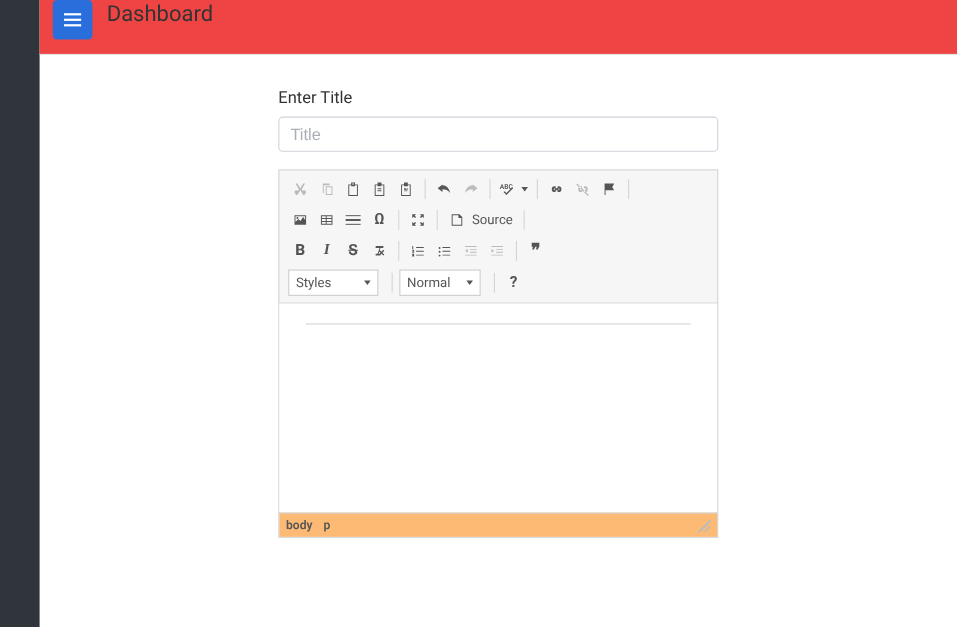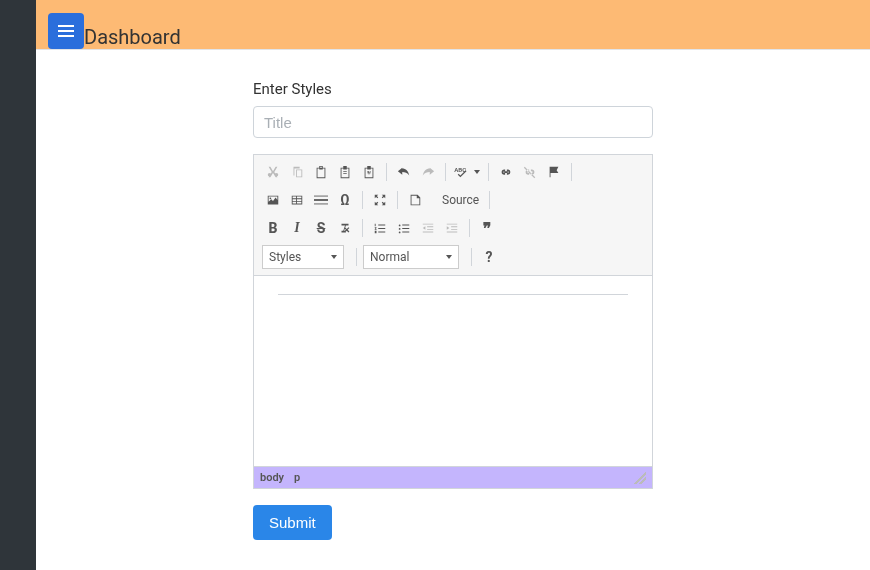--- a/index.html
+++ b/index.html
@@ -13,26 +13,26 @@
   }
   .layout { display: flex; height: 100%; }
   .side-rail {
     width: 36px;
     background: #2f353a;
     flex-shrink: 0;
   }
   .main { flex: 1; display: flex; flex-direction: column; }
   .topbar {
     height: 50px;
-    background: #fdba74;
+    background: #ef4444;
     border-bottom: 1px solid #e1e4e8;
     display: flex;
-    align-items: flex-end;
+    align-items: flex-start;
     padding: 0 12px;
-    gap: 0;
+    gap: 13px;
   }
   .menu-btn {
     width: 36px; height: 36px;
     background: #2a6edc;
     border-radius: 4px;
     display: flex; align-items: center; justify-content: center;
     cursor: pointer;
   }
   .menu-btn svg { fill: #fff; }
   .topbar-title { font-size: 20px; color: #333; }
@@ -92,54 +92,54 @@
     background: #d1d5da;
     margin: 0 4px;
   }
   .tb-text-btn {
     display: flex; align-items: center;
     height: 22px;
     padding: 0 4px;
     font-size: 12px;
     color: #555;
     cursor: pointer;
-    gap: 20px;
+    gap: 7px;
   }
   .tb-text-btn svg { fill: #555; }
   .tb-dropdown {
     display: flex; align-items: center; justify-content: space-between;
     height: 24px;
     border: 1px solid #ccc;
     background: #fff;
     padding: 0 6px;
     font-size: 12px;
     color: #555;
     cursor: pointer;
     margin-right: 6px;
   }
   .tb-dropdown.styles { width: 82px; }
-  .tb-dropdown.format { width: 96px; }
+  .tb-dropdown.format { width: 74px; }
   .tb-caret {
     width: 0; height: 0;
     border-left: 3px solid transparent;
     border-right: 3px solid transparent;
     border-top: 4px solid #555;
   }
   .editor-body {
     background: #fff;
     height: 190px;
     padding: 18px 24px;
   }
   .editor-body hr {
     border: none;
     border-top: 1px solid #d1d5da;
   }
   .editor-footer {
     height: 22px;
-    background: #c4b5fd;
+    background: #fdba74;
     border-top: 1px solid #d1d5da;
     display: flex;
     align-items: center;
     justify-content: space-between;
     padding: 0 6px;
     font-size: 11px;
     color: #555;
   }
   .editor-path { display: flex; gap: 10px; font-weight: 600; }
   .resize-grip {
@@ -178,21 +178,21 @@
             <rect y="2" width="16" height="2"></rect>
             <rect y="7" width="16" height="2"></rect>
             <rect y="12" width="16" height="2"></rect>
           </svg>
       </div>
       <div class="topbar-title">Dashboard</div>
     </div>
 
     <div class="content">
       <div class="form-col">
-        <label class="field-label">Enter Styles</label>
+        <label class="field-label">Enter Title</label>
         <input class="text-input" type="text" placeholder="Title" style="">
 
         <div class="editor">
           <div class="editor-toolbar">
 
             <div class="tb-row">
               <div class="tb-btn disabled">
                 <svg class="ico" viewBox="0 0 16 16">
                     <path fill="currentColor" d="M5 2l3 5 3-5h2L9.5 8 13 14h-2l-3-5-3 5H3l3.5-6L3 2h2zM4 13a2 2 0 110-4 2 2 0 010 4zm8 0a2 2 0 110-4 2 2 0 010 4z"></path>
                   </svg>
@@ -357,17 +357,16 @@
 
           <div class="editor-footer">
             <div class="editor-path">
               <span>body</span>
               <span>p</span>
             </div>
             <div class="resize-grip"></div>
           </div>
         </div>
 
-        <button class="submit-btn">Submit</button>
       </div>
     </div>
   </div>
 </div>
 
 </body></html>

